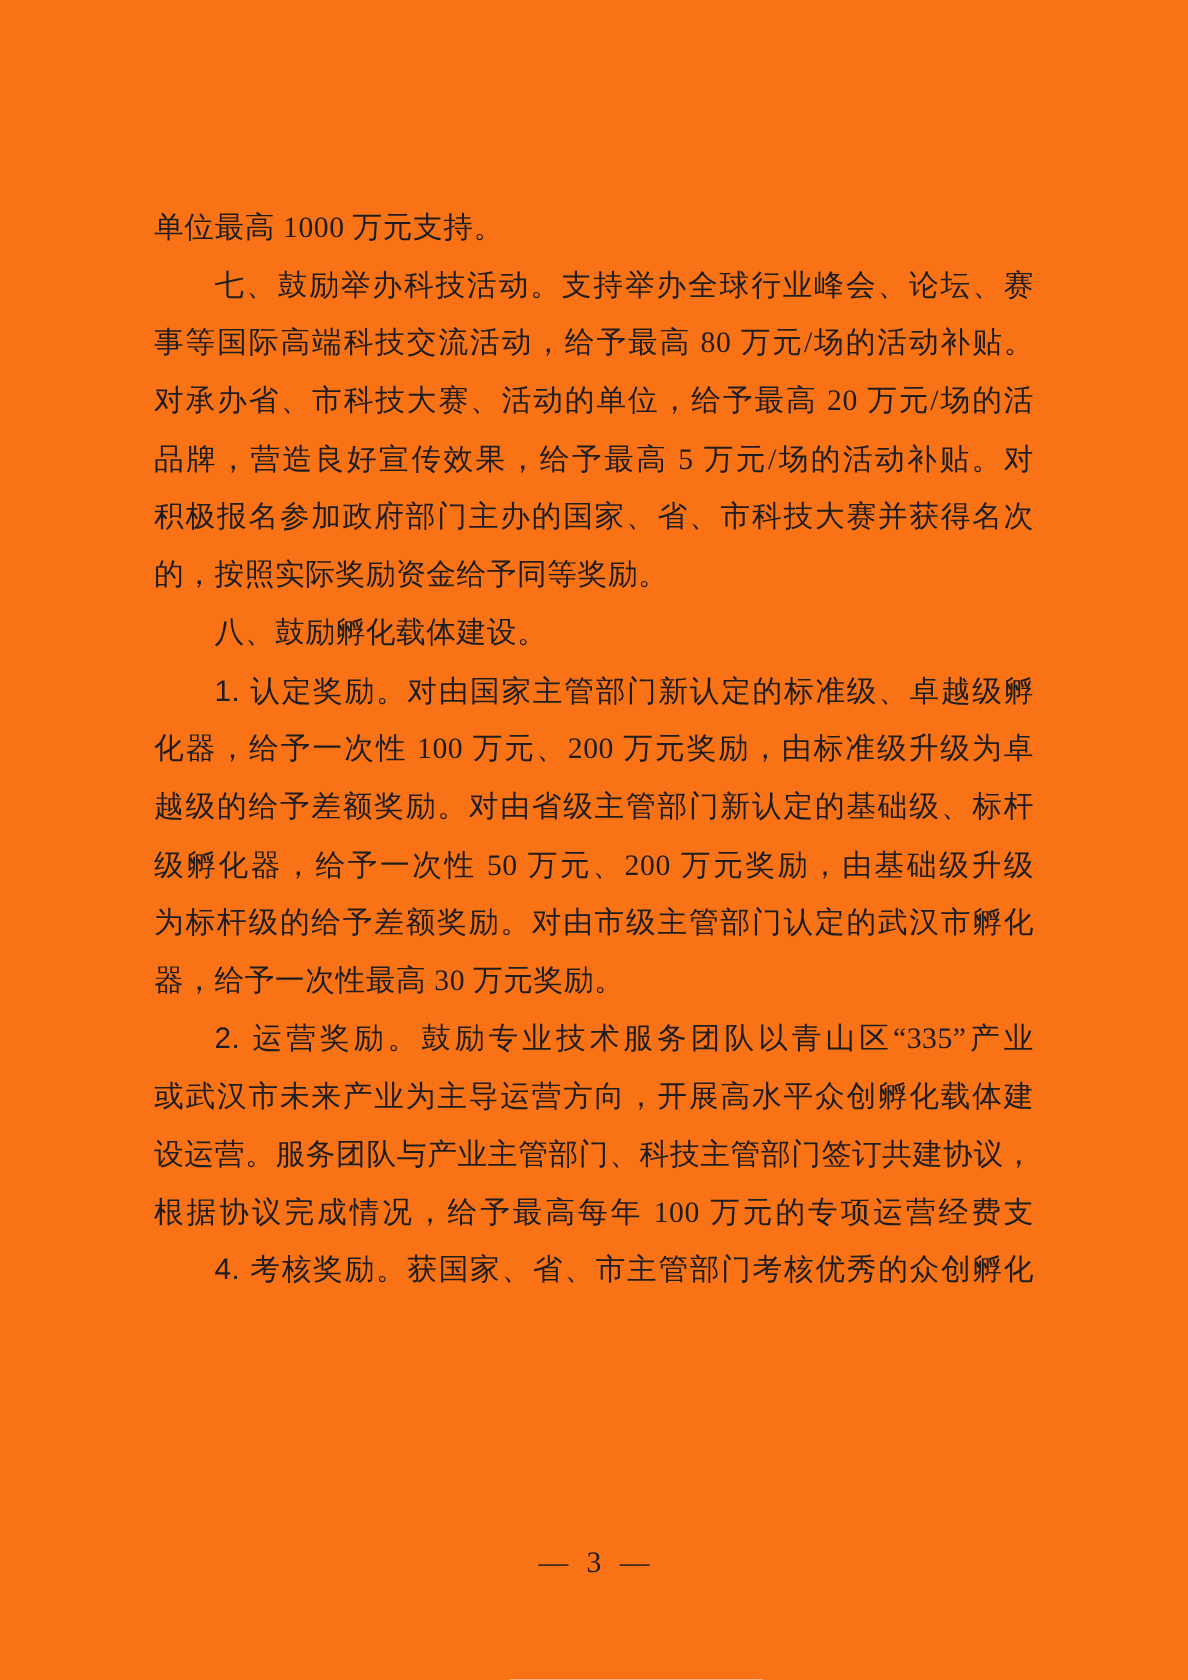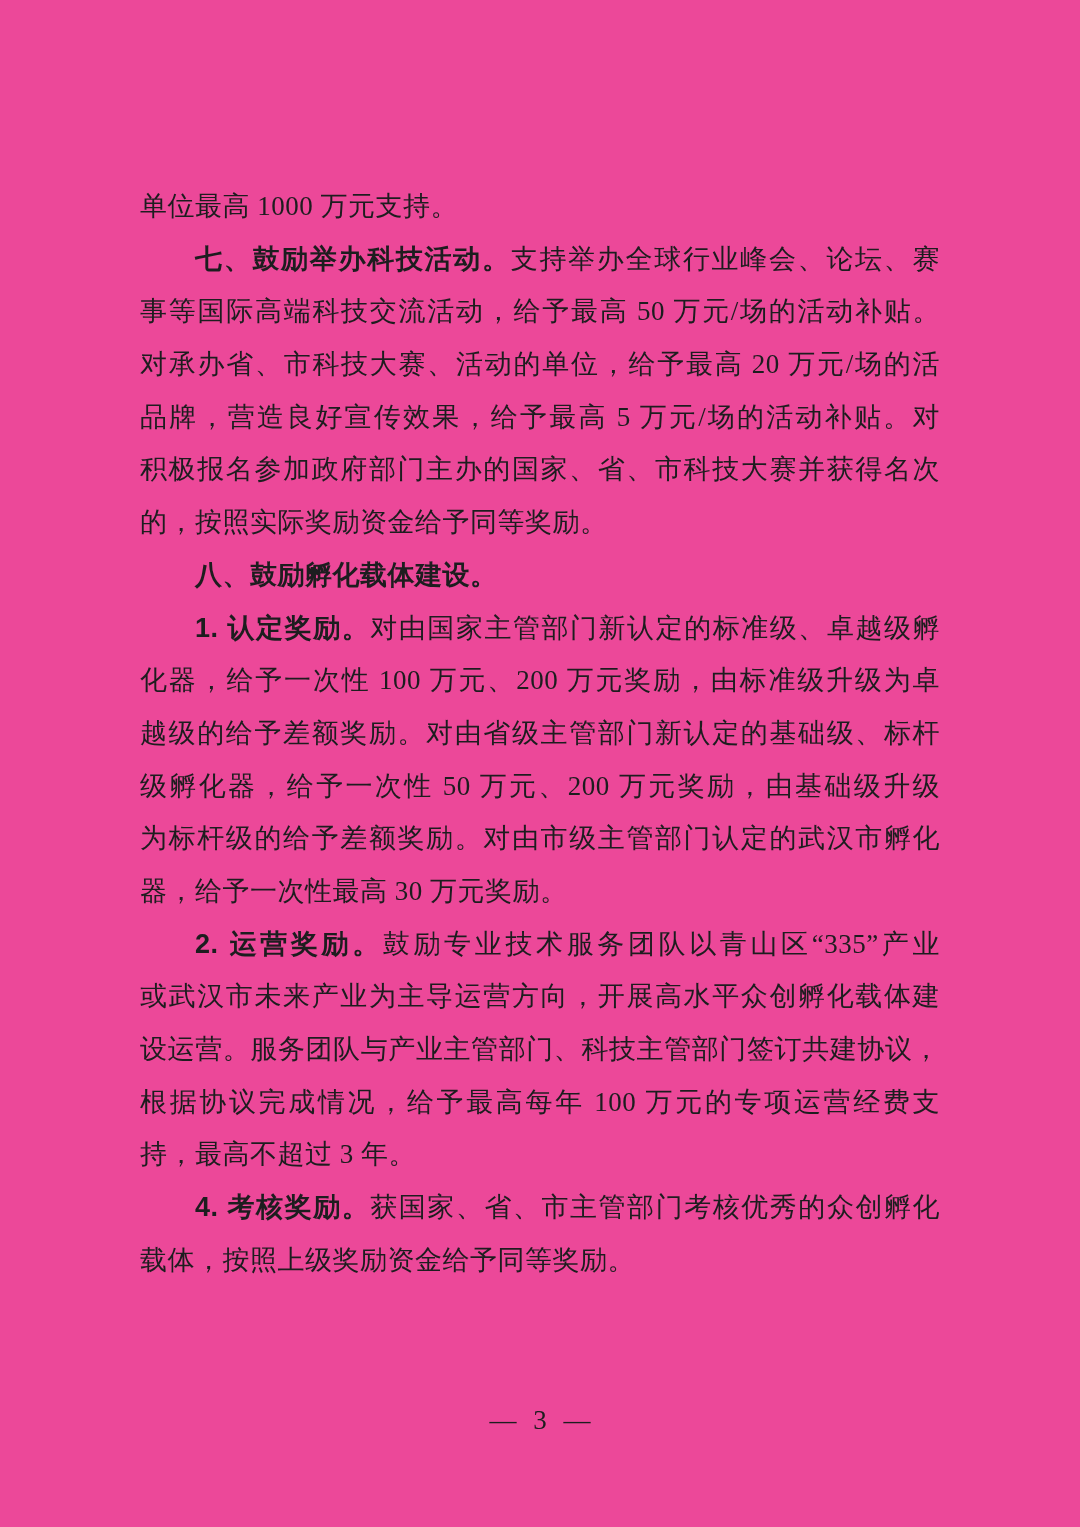--- a/index.html
+++ b/index.html
@@ -4,21 +4,21 @@
 <style>
   html, body {
     margin: 0;
     padding: 0;
     background: #ffffff;
   }
   .page {
     position: relative;
     width: 1080px;
     height: 1527px;
-    background: #ec4899;
+    background: #f97316;
     color: #1d1d1f;
     font-family: "Liberation Serif", "DejaVu Serif", serif;
     overflow: hidden;
   }
   .text-block {
     position: absolute;
     left: 140px;
     top: 180px;
     width: 800px;
   }
@@ -31,56 +31,54 @@
   }
   .line.full {
     text-align: justify;
     text-align-last: justify;
   }
   .line.indent {
     text-indent: 55px;
   }
   .seg.bold {
     font-family: "Liberation Sans", "DejaVu Sans", sans-serif;
-    font-weight: 700;
+    font-weight: 400;
   }
   .footer {
     position: absolute;
     left: 0;
     top: 1402px;
     width: 100%;
     text-align: center;
     font-size: 27px;
     line-height: 36px;
     word-spacing: 10px;
   }
 </style>
 </head>
 <body>
 
 <div class="page">
   <div class="text-block">
       <div class="line"><span class="seg">单位最高 1000 万元支持。</span></div>
       <div class="line indent full"><span class="seg bold">七、鼓励举办科技活动。</span><span class="seg">支持举办全球行业峰会、论坛、赛</span></div>
-      <div class="line full"><span class="seg">事等国际高端科技交流活动，给予最高 50 万元/场的活动补贴。</span></div>
+      <div class="line full"><span class="seg">事等国际高端科技交流活动，给予最高 80 万元/场的活动补贴。</span></div>
       <div class="line full"><span class="seg">对承办省、市科技大赛、活动的单位，给予最高 20 万元/场的活</span></div>
       <div class="line full"><span class="seg">品牌，营造良好宣传效果，给予最高 5 万元/场的活动补贴。对</span></div>
       <div class="line full"><span class="seg">积极报名参加政府部门主办的国家、省、市科技大赛并获得名次</span></div>
       <div class="line"><span class="seg">的，按照实际奖励资金给予同等奖励。</span></div>
       <div class="line indent"><span class="seg bold">八、鼓励孵化载体建设。</span></div>
       <div class="line indent full"><span class="seg bold">1. 认定奖励。</span><span class="seg">对由国家主管部门新认定的标准级、卓越级孵</span></div>
       <div class="line full"><span class="seg">化器，给予一次性 100 万元、200 万元奖励，由标准级升级为卓</span></div>
       <div class="line full"><span class="seg">越级的给予差额奖励。对由省级主管部门新认定的基础级、标杆</span></div>
       <div class="line full"><span class="seg">级孵化器，给予一次性 50 万元、200 万元奖励，由基础级升级</span></div>
       <div class="line full"><span class="seg">为标杆级的给予差额奖励。对由市级主管部门认定的武汉市孵化</span></div>
       <div class="line"><span class="seg">器，给予一次性最高 30 万元奖励。</span></div>
       <div class="line indent full"><span class="seg bold">2. 运营奖励。</span><span class="seg">鼓励专业技术服务团队以青山区“335”产业</span></div>
       <div class="line full"><span class="seg">或武汉市未来产业为主导运营方向，开展高水平众创孵化载体建</span></div>
       <div class="line full"><span class="seg">设运营。服务团队与产业主管部门、科技主管部门签订共建协议，</span></div>
       <div class="line full"><span class="seg">根据协议完成情况，给予最高每年 100 万元的专项运营经费支</span></div>
-      <div class="line"><span class="seg">持，最高不超过 3 年。</span></div>
       <div class="line indent full"><span class="seg bold">4. 考核奖励。</span><span class="seg">获国家、省、市主管部门考核优秀的众创孵化</span></div>
-      <div class="line"><span class="seg">载体，按照上级奖励资金给予同等奖励。</span></div>
     </div>
   <div class="footer">
     <span>— 3 —</span>
   </div>
 </div>
 
 </body></html>

